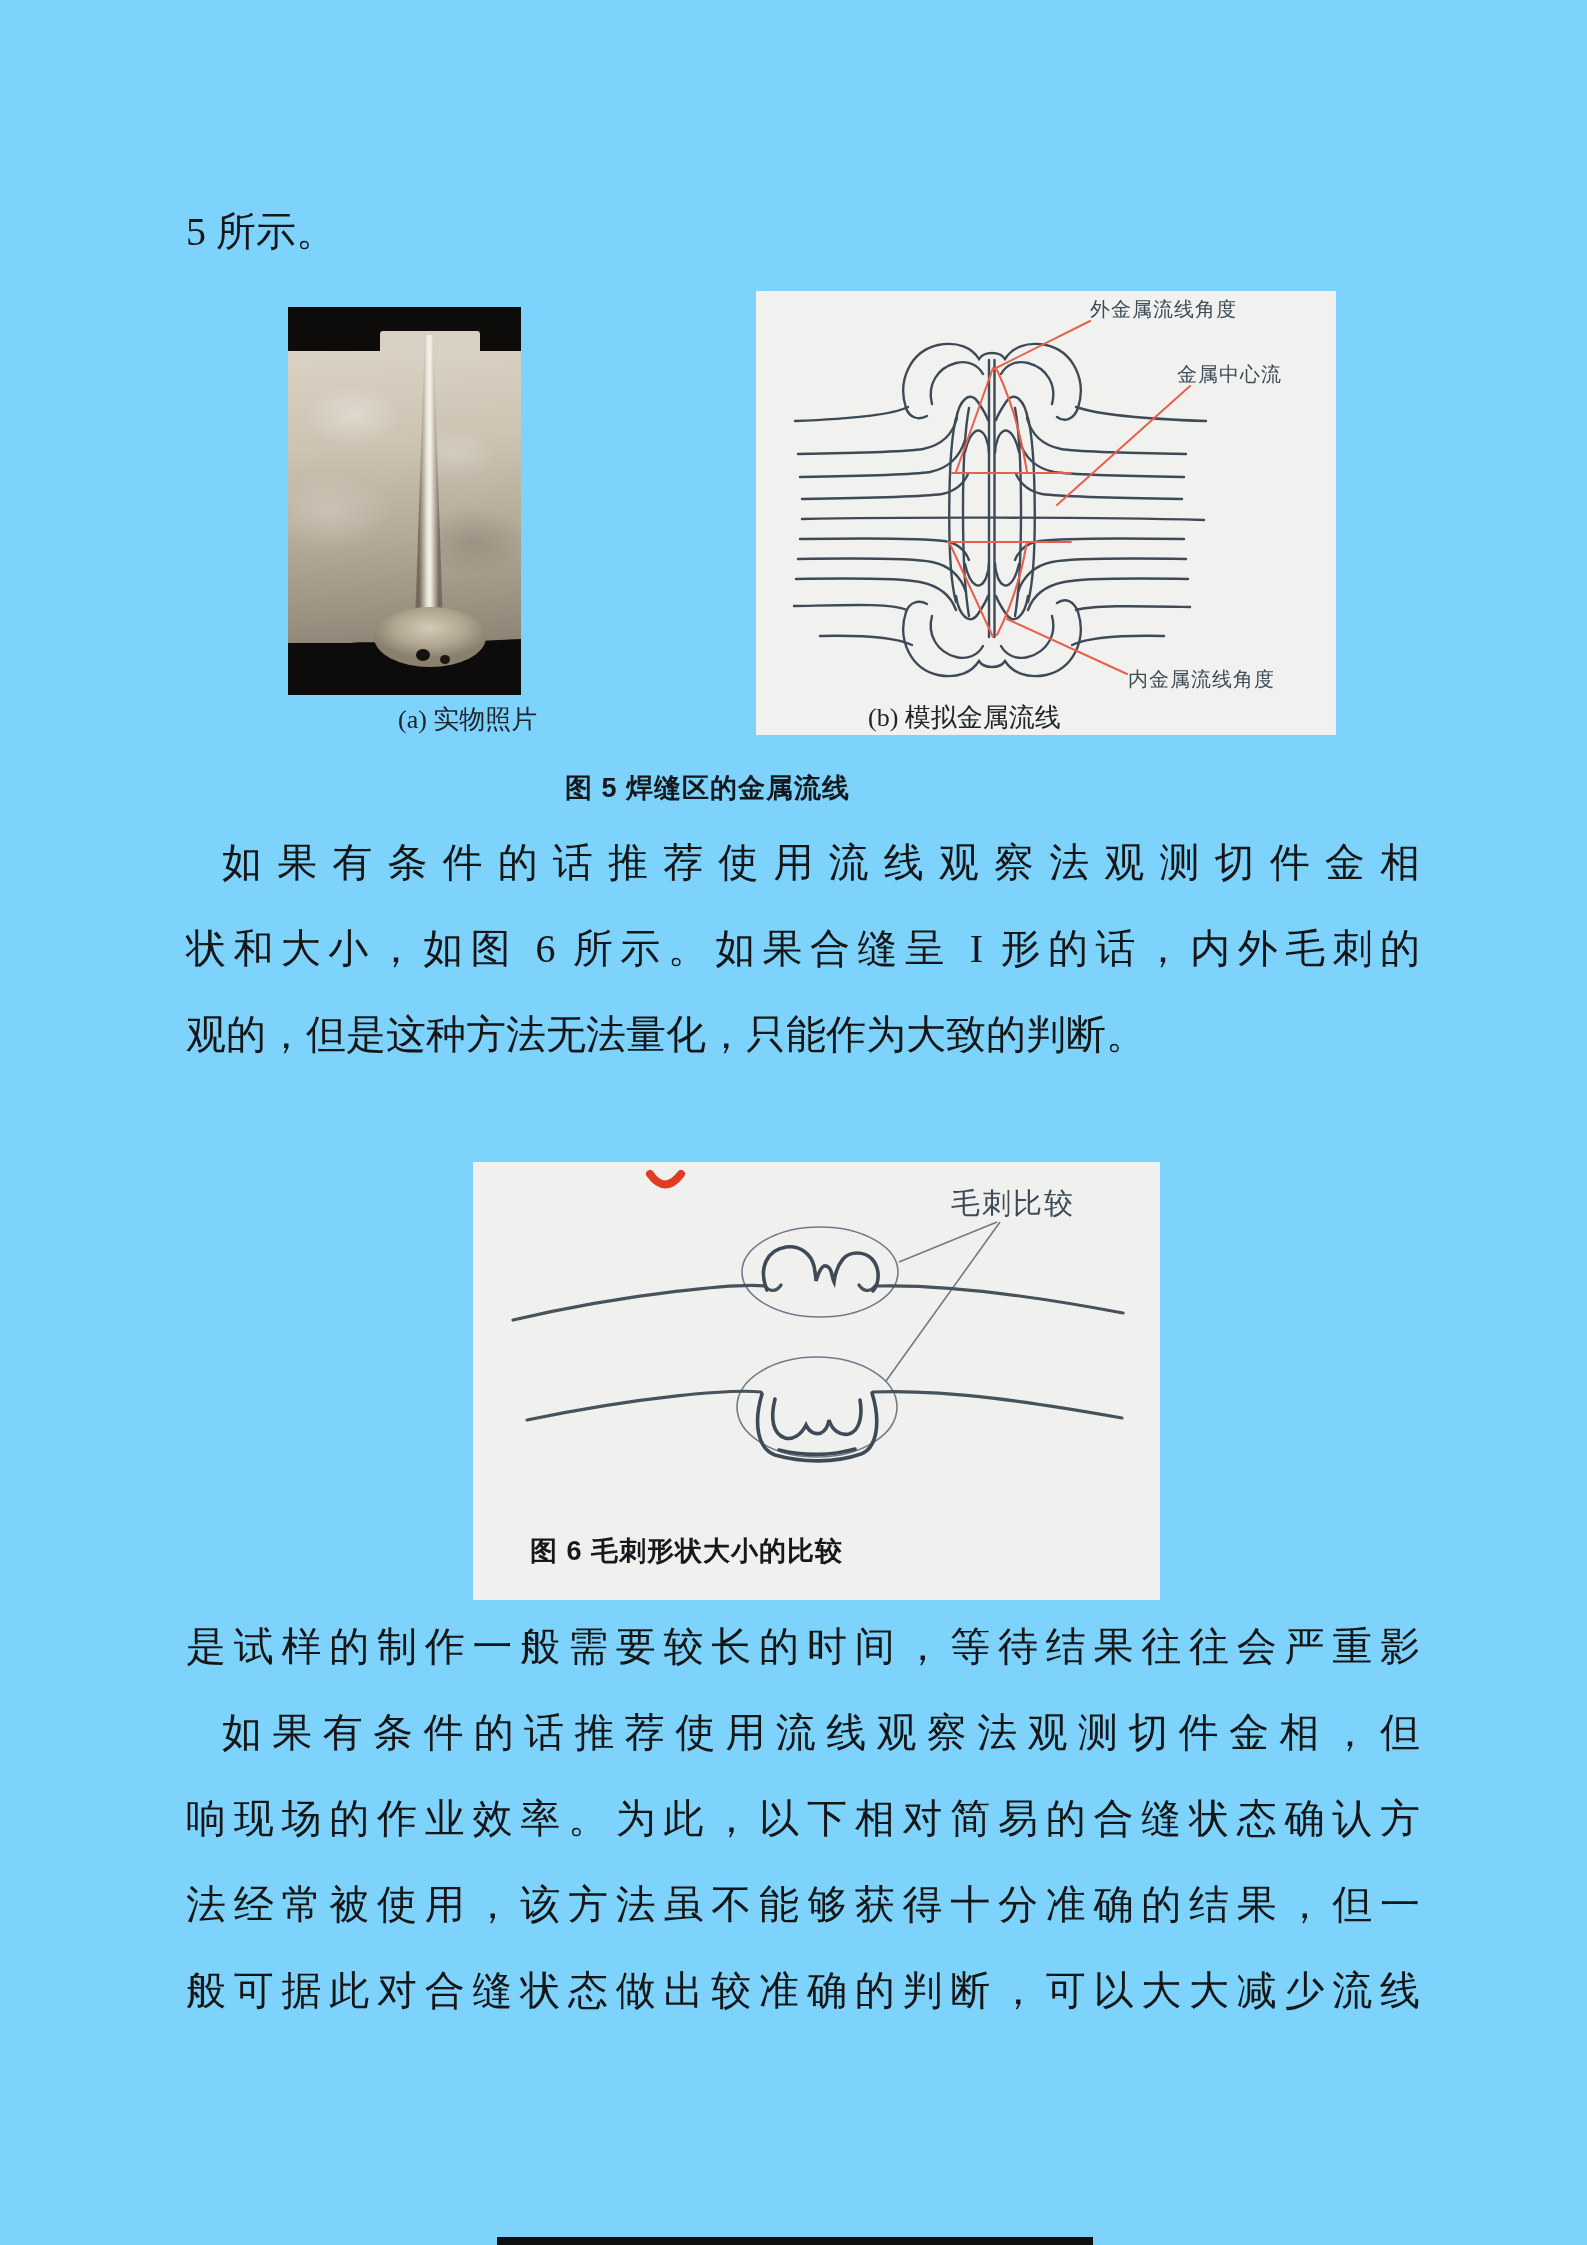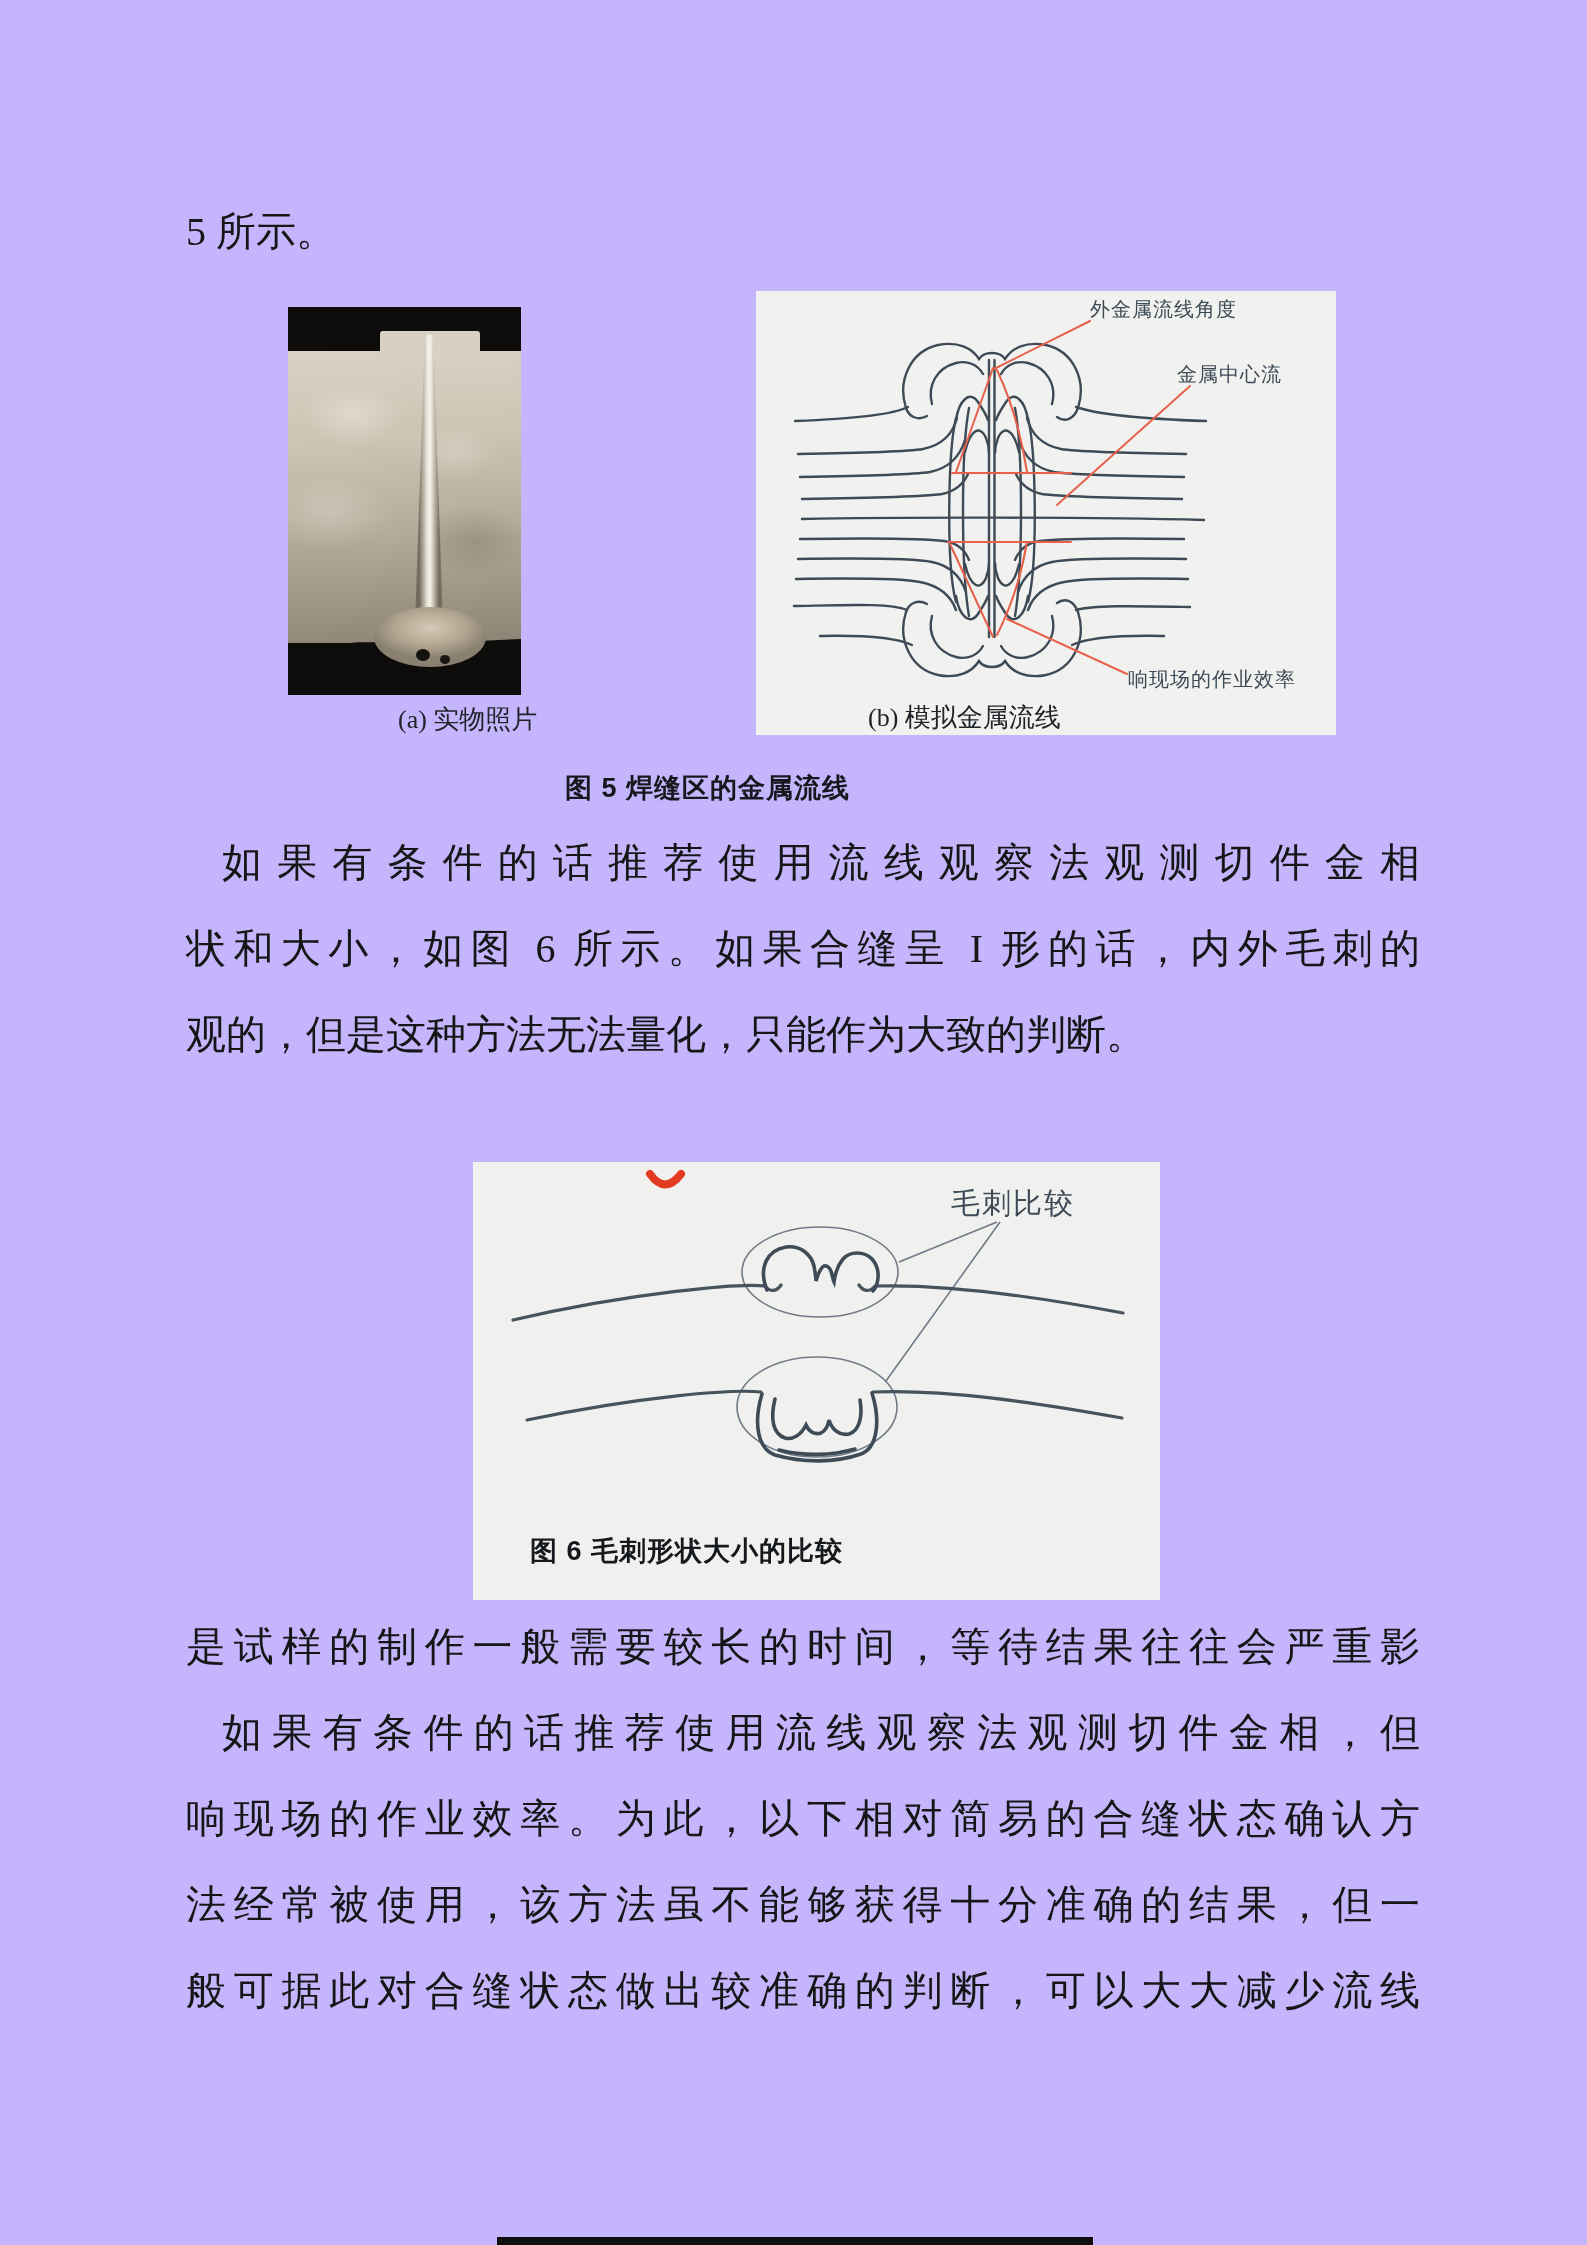--- a/index.html
+++ b/index.html
@@ -1,16 +1,16 @@
 <!DOCTYPE html>
 <html><head>
 <meta charset="utf-8">
 <style>
   html,body{margin:0;padding:0;background:#e8e8e8;}
-  .page{position:relative;width:1587px;height:2245px;background:#c4b5fd;overflow:hidden;
+  .page{position:relative;width:1587px;height:2245px;background:#7dd3fc;overflow:hidden;
         font-family:"Liberation Serif","DejaVu Serif",serif;color:#161616;}
   .abs{position:absolute;}
   
   .intro{left:186px;top:205px;font-size:40px;height:54px;line-height:54px;}
   .para{left:186px;width:1234px;}
   .pline{height:86px;line-height:86px;font-size:40px;text-align:justify;text-align-last:justify;}
   .pline.indent{padding-left:36px;}
   .pline.last{text-align-last:left;}
   
   .panel5b{left:756px;top:291px;width:580px;height:444px;background:#f1f2ef;}
@@ -123,21 +123,21 @@
       <path d="M 430 96 L 297 215"></path>
       <path d="M 188 252 L 311 252"></path>
       <path d="M 233 347 L 190 254"></path>
       <path d="M 237 345 C 252 315 262 282 267 252"></path>
       <path d="M 367 384 L 247 329"></path>
     </g>
   </svg>
 
   <div class="abs diag-label" style="left:1090px;top:296px;">外金属流线角度</div>
   <div class="abs diag-label" style="left:1177px;top:361px;">金属中心流</div>
-  <div class="abs diag-label" style="left:1128px;top:666px;">响现场的作业效率</div>
+  <div class="abs diag-label" style="left:1128px;top:666px;">内金属流线角度</div>
 
   <div class="abs subcap" style="left:398px;top:702px;">(a) 实物照片</div>
   <div class="abs subcap" style="left:868px;top:700px;">(b) 模拟金属流线</div>
   <div class="abs figcap cap5">图 5  焊缝区的金属流线</div>
 
   <div class="abs para" style="top:820px;">
     <div class="pline indent">如果有条件的话推荐使用流线观察法观测切件金相</div>
     <div class="pline">状和大小，如图 6 所示。如果合缝呈 I 形的话，内外毛刺的</div>
     <div class="pline last">观的，但是这种方法无法量化，只能作为大致的判断。</div>
   </div>

